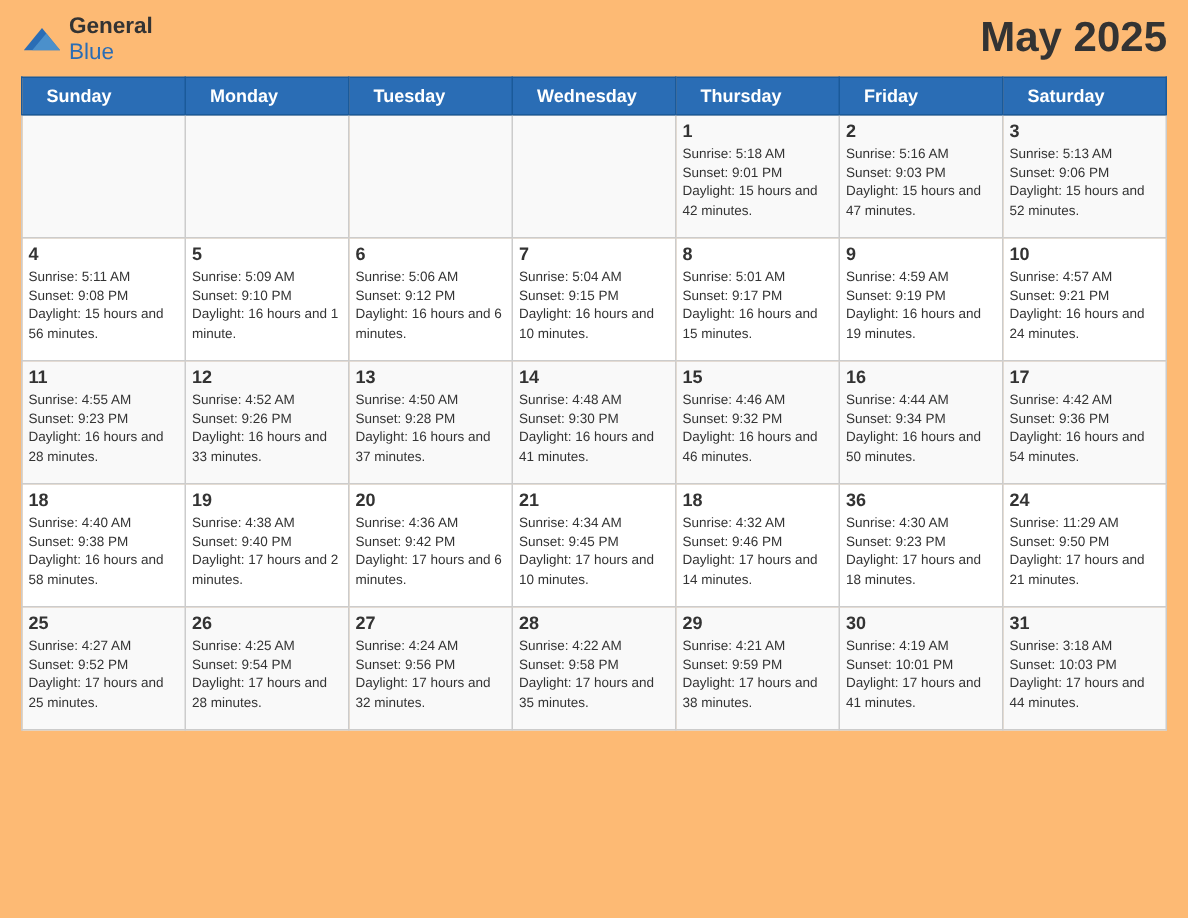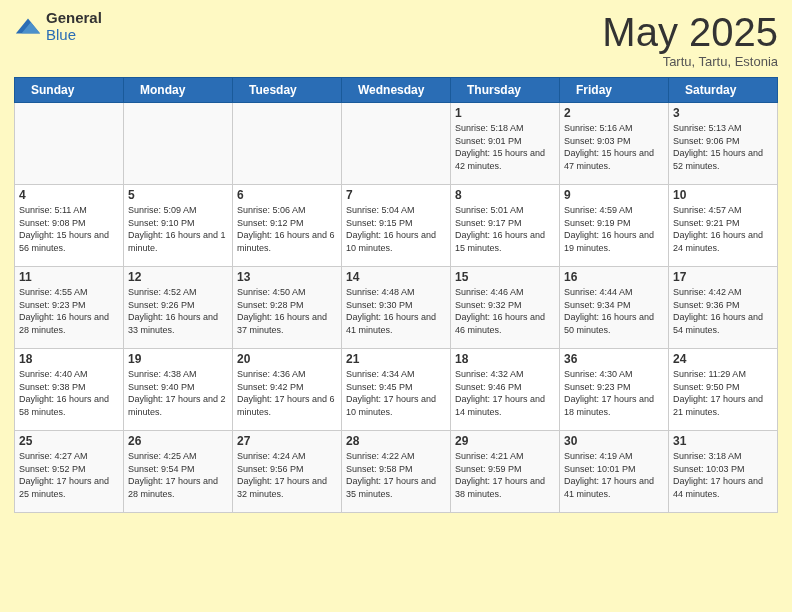--- a/index.html
+++ b/index.html
@@ -6,21 +6,21 @@
     body {
       font-family: Arial, sans-serif;
       background: #fff;
       width: 792px;
       height: 612px;
       overflow: hidden;
     }
     .page {
       width: 792px;
       height: 612px;
-      background: #fef9c3;
+      background: #fdba74;
       padding: 10px 14px;
     }
     .header {
       display: flex;
       justify-content: space-between;
       align-items: flex-start;
       margin-bottom: 8px;
     }
     .logo {
       display: flex;
@@ -43,22 +43,22 @@
       color: #2a6db5;
     }
     .logo-icon {
       width: 28px;
       height: 28px;
     }
     .title-block {
       text-align: right;
     }
     .calendar-title {
-      font-size: 40px;
-      font-weight: normal;
+      font-size: 28px;
+      font-weight: bold;
       color: #333;
       line-height: 1.1;
     }
     .calendar-subtitle {
       font-size: 13px;
       color: #555;
     }
     table {
       width: 100%;
       border-collapse: collapse;
@@ -111,21 +111,20 @@
         <polygon points="2,22 15,6 28,22" fill="#2a6db5"></polygon>
         <polygon points="8,22 18,10 28,22" fill="#5a9fd4" opacity="0.7"></polygon>
       </svg>
       <div class="logo-text">
         <span class="logo-general">General</span>
         <span class="logo-blue">Blue</span>
       </div>
     </div>
     <div class="title-block">
       <div class="calendar-title">May 2025</div>
-      <div class="calendar-subtitle">Tartu, Tartu, Estonia</div>
     </div>
   </div>
 
   <table>
     <thead>
       <tr>
         <th>Sunday</th>
         <th>Monday</th>
         <th>Tuesday</th>
         <th>Wednesday</th>

